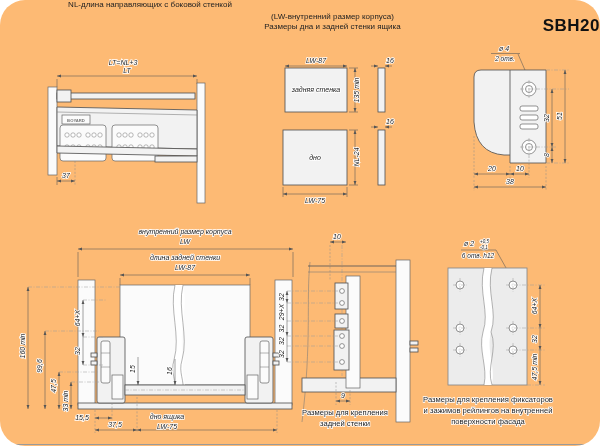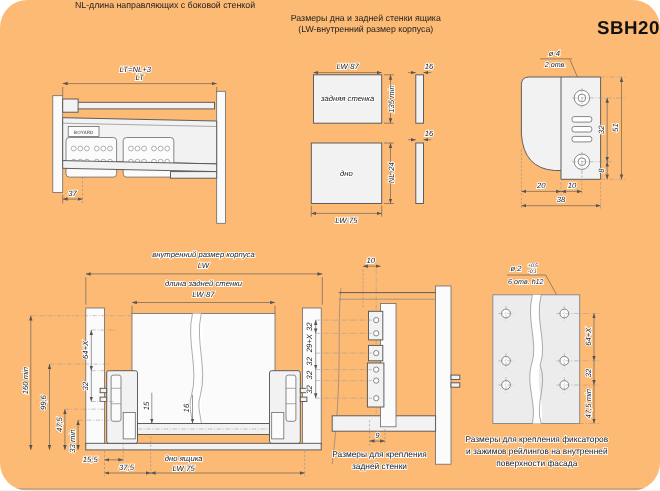--- a/index.html
+++ b/index.html
@@ -29,22 +29,22 @@
 <body>
 
 <div id="page">
   <div class="bline"></div>
 
   <div class="d cap" style="left:0;top:12;width:300px;">
     <div>NL-длина направляющих с боковой стенкой</div>
   </div>
 
   <div class="d cap" style="left:240px;top:12px;width:185px;">
+    <div>(LW-внутренний размер корпуса)</div>
     <div>Размеры дна и задней стенки ящика</div>
-    <div>(LW-внутренний размер корпуса)</div>
   </div>
 
   <div class="d title" style="left:430px;top:16px;width:170px;">SBH20</div>
 
   <svg class="d" style="left:5px;top:57px;" width="230" height="150" viewBox="0 0 230 150">
     <defs>
       <marker id="a1" viewBox="0 0 10 10" refX="9" refY="5" markerWidth="9" markerHeight="9" orient="auto-start-reverse">
         <path d="M0,1.8 L9,5 L0,8.2 z" fill="#555"></path>
         </marker>
     </defs>

